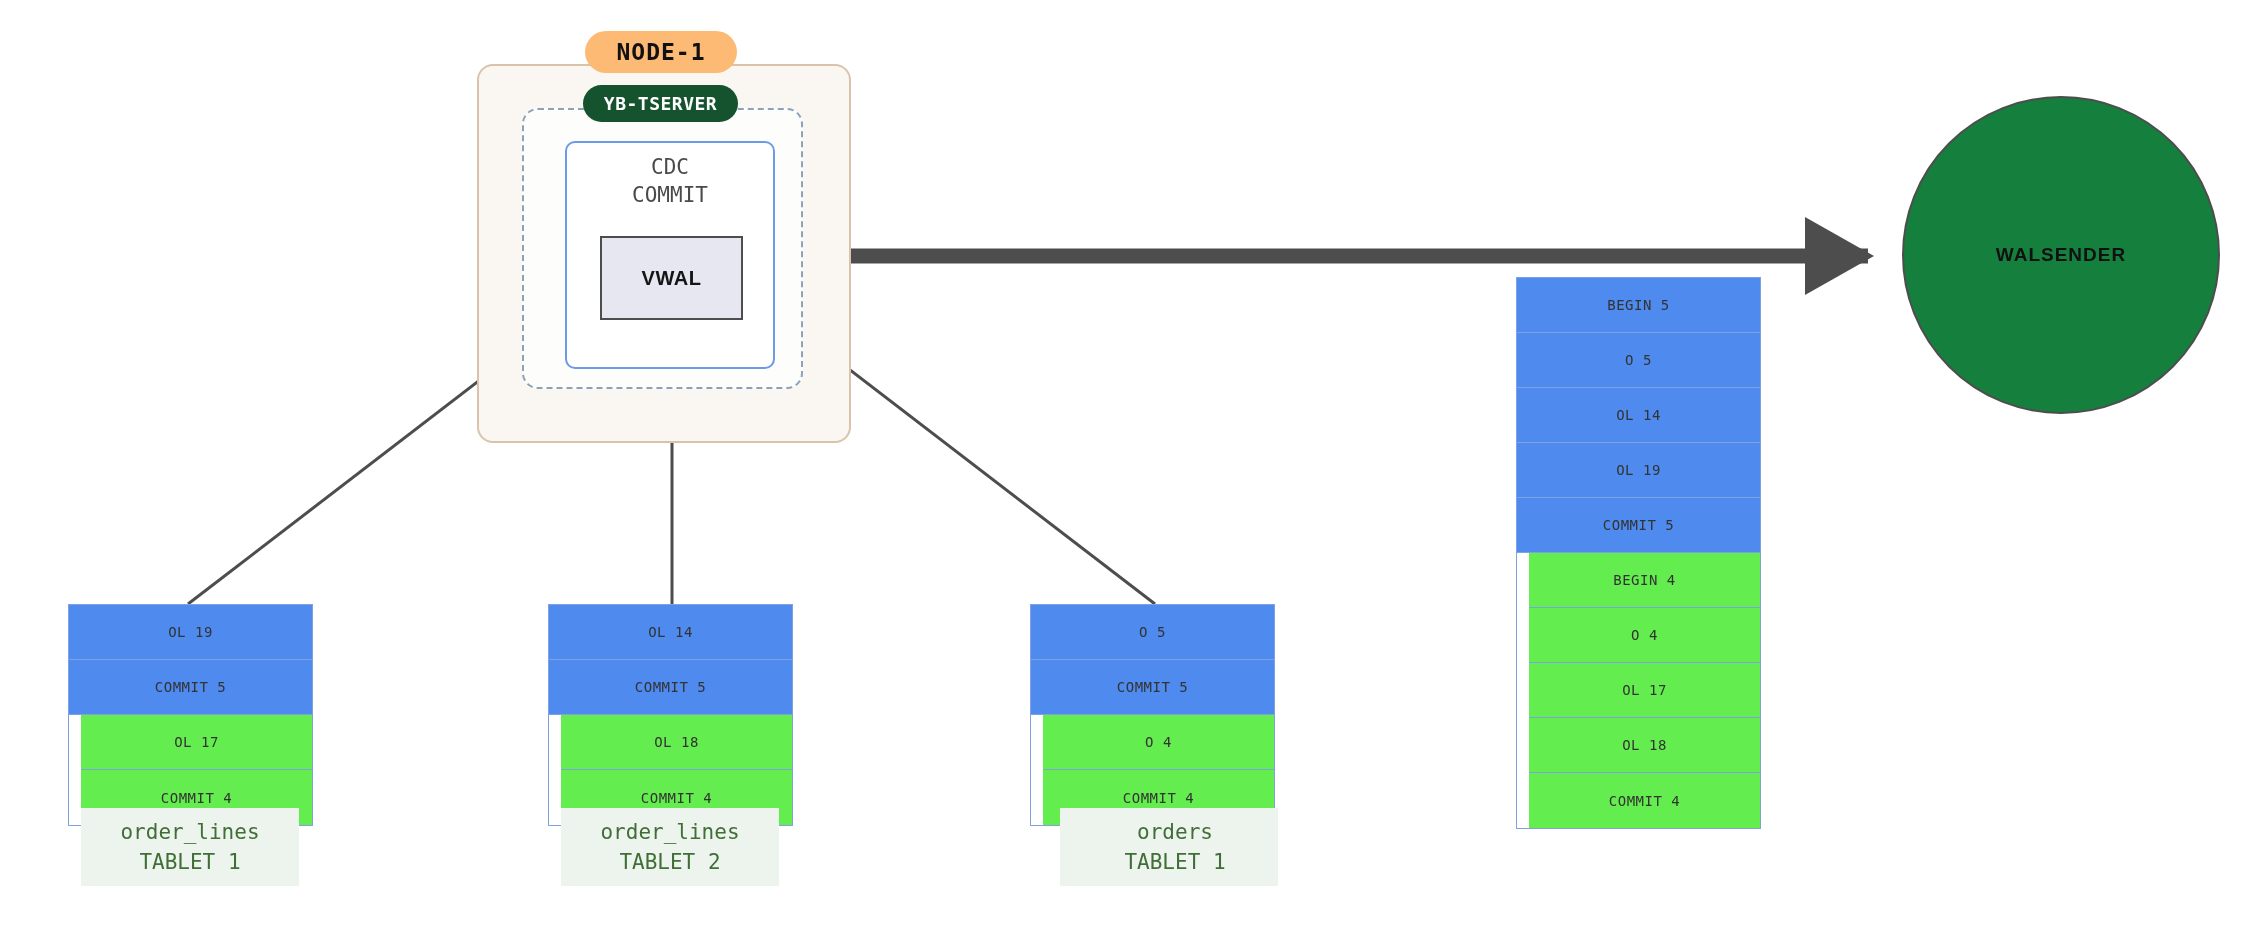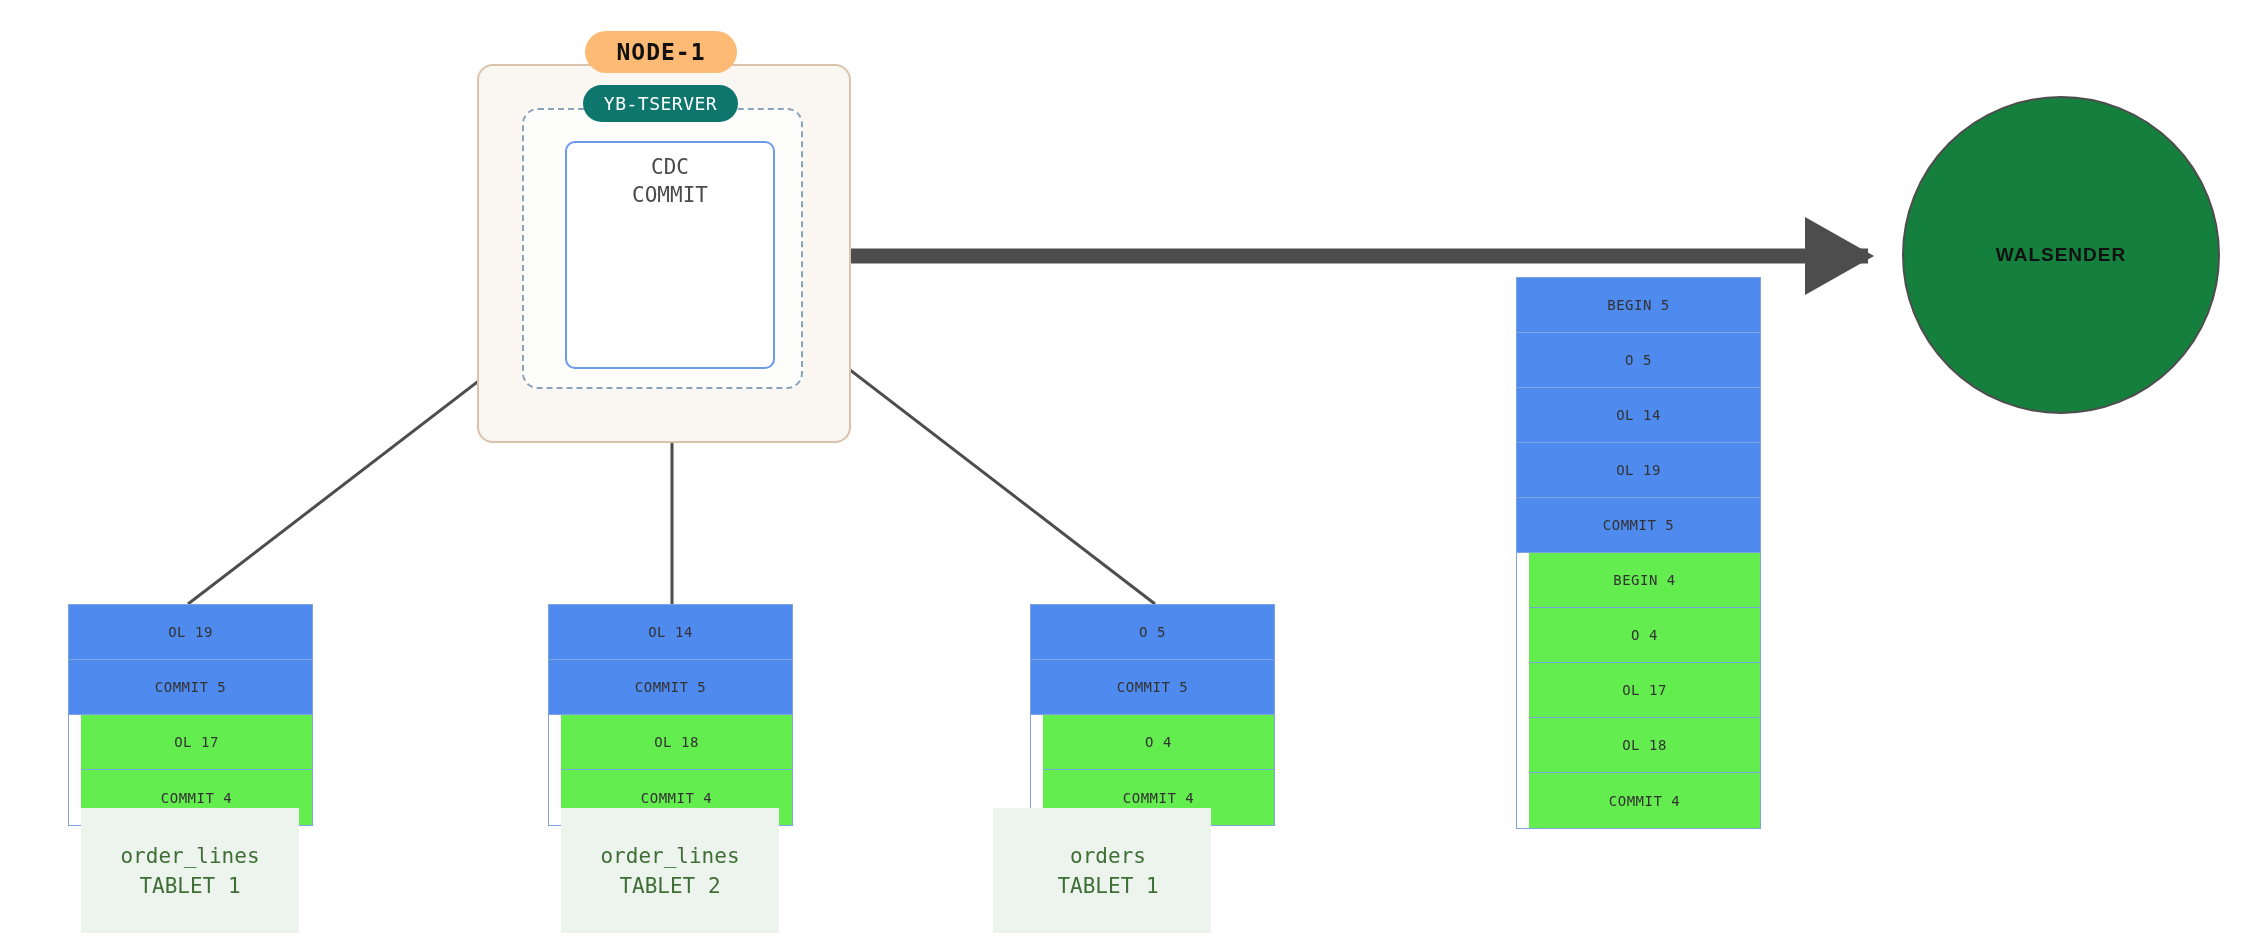--- a/index.html
+++ b/index.html
@@ -36,24 +36,24 @@
 
   
   #tserver-box {
     left: 522px; top: 108px; width: 281px; height: 281px;
     background: #fdfdfc;
     border: 2.5px dashed #8ba3b8;
     border-radius: 16px;
   }
   #tserver-badge {
     left: 583px; top: 85px; width: 155px; height: 37px;
-    background: #0f766e;
+    background: #14532d;
     border-radius: 19px;
     display: flex; align-items: center; justify-content: center;
-    font-size: 18px; font-weight: normal; color: #ffffff; letter-spacing: 0.5px;
+    font-size: 18px; font-weight: bold; color: #ffffff; letter-spacing: 0.5px;
     z-index: 12;
   }
 
   
   #cdc-box {
     left: 565px; top: 141px; width: 210px; height: 228px;
     background: #ffffff;
     border: 2px solid #6b9ae8;
     border-radius: 10px;
   }
@@ -96,21 +96,21 @@
     border-bottom: 1.5px solid #7ea2e0;
     letter-spacing: 0.5px;
     box-sizing: border-box;
   }
   .row:last-child { border-bottom: none; }
   .row.blue  { background: #4f8aee; }
   .row.green { background: #64ed4e; margin-left: 12px; }
 
   .tablet-stack { left: 0; width: 245px; }
   .tablet-label {
-    width: 218px; height: 125px;
+    width: 218px; height: 78px;
     background: #edf4ed;
     display: flex; flex-direction: column;
     align-items: center; justify-content: center;
     font-size: 21px; color: #3f6f36; line-height: 30px;
     white-space: pre-line; text-align: center;
   }
 
   #vwal-stack { left: 1516px; top: 277px; width: 245px; }
 
   
@@ -143,20 +143,21 @@
   <div class="abs" id="node-container"></div>
   <div class="abs" id="node-pill">NODE-1</div>
 
   <div class="abs" id="tserver-box"></div>
   <div class="abs" id="tserver-badge">YB-TSERVER</div>
 
   <div class="abs" id="cdc-box"></div>
   <div class="abs" id="cdc-label">CDC
 COMMIT</div>
 
+  <div class="abs" id="vwal-box">VWAL</div>
 
   <div class="abs" id="walsender">WALSENDER</div>
 
   <div id="tablets-root">
       <div class="abs stack tablet-stack" style="left: 68px; top: 604px;">
         <div class="row blue">OL 19</div>
         <div class="row blue">COMMIT 5</div>
         <div class="row green">OL 17</div>
         <div class="row green">COMMIT 4</div>
       </div>
@@ -169,21 +170,21 @@
         <div class="row green">COMMIT 4</div>
       </div>
       <div class="abs tablet-label" style="left: 561px; top: 808px;">order_lines
 TABLET 2</div>
       <div class="abs stack tablet-stack" style="left: 1030px; top: 604px;">
         <div class="row blue">O 5</div>
         <div class="row blue">COMMIT 5</div>
         <div class="row green">O 4</div>
         <div class="row green">COMMIT 4</div>
       </div>
-      <div class="abs tablet-label" style="left: 993px; top: 808px; padding-left: 12px;">orders
+      <div class="abs tablet-label" style="left: 1060px; top: 808px; padding-left: 12px;">orders
 TABLET 1</div>
     </div>
 
   <div class="abs stack" id="vwal-stack">
       <div class="row blue">BEGIN 5</div>
       <div class="row blue">O 5</div>
       <div class="row blue">OL 14</div>
       <div class="row blue">OL 19</div>
       <div class="row blue">COMMIT 5</div>
       <div class="row green">BEGIN 4</div>

